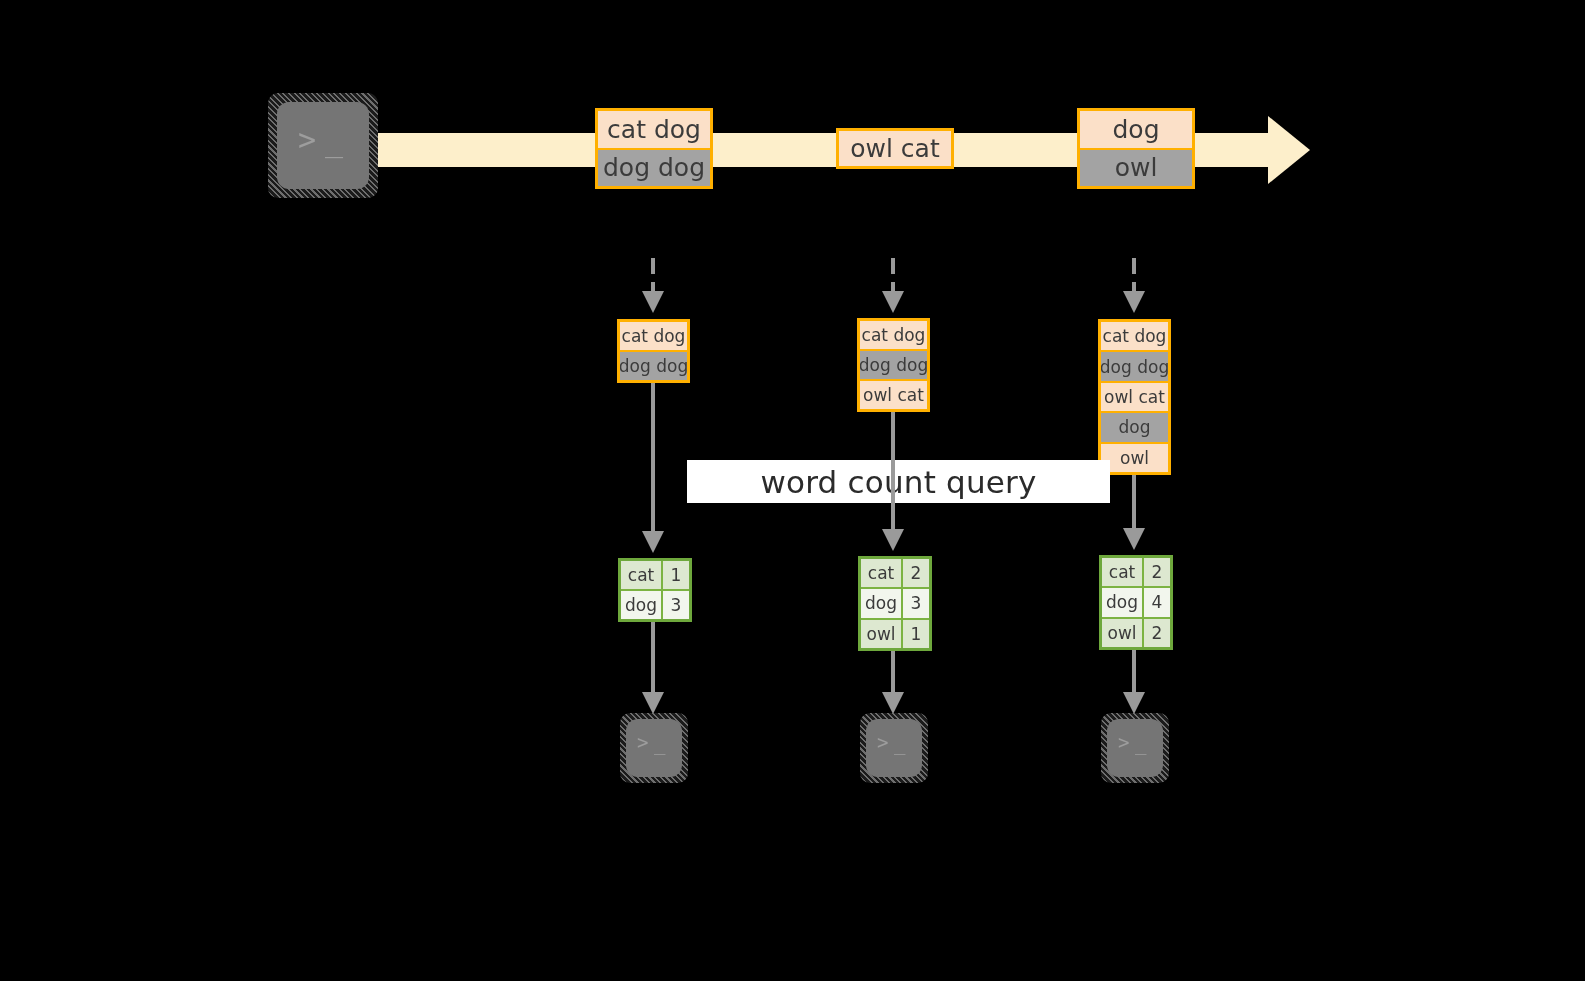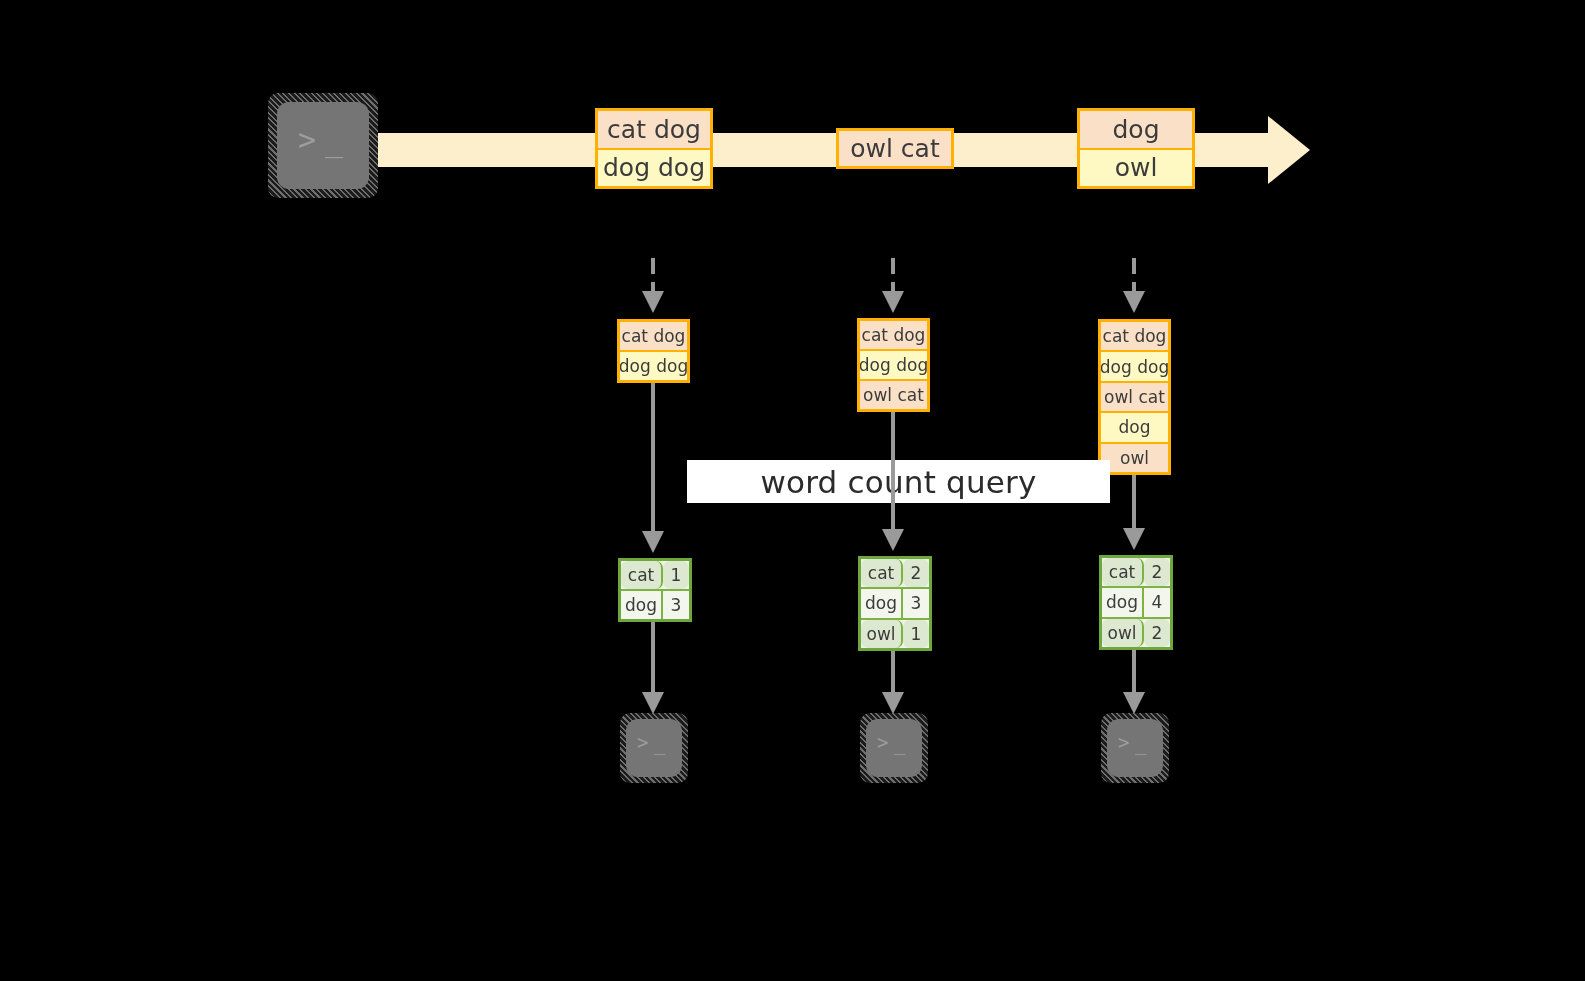--- a/index.html
+++ b/index.html
@@ -74,21 +74,21 @@
   .obox .row {
     flex: 1 1 auto;
     display: flex;
     align-items: center;
     justify-content: center;
     color: #3b3b3b;
     white-space: nowrap;
     box-sizing: border-box;
   }
   .obox .row.dark  { background: #FBE0C8; }
-  .obox .row.light { background: #fef9c3; }
+  .obox .row.light { background: #a3a3a3; }
   .obox .row + .row { border-top: 2px solid #FFB000; }
 
   
   .obox.big .row { font-size: 25px; }
   
   .obox.small .row { font-size: 17px; }
 
   
   .gbox {
     position: absolute;
@@ -108,21 +108,21 @@
   .gbox .gcell {
     display: flex;
     align-items: center;
     justify-content: center;
     font-size: 17px;
     color: #3b3b3b;
     box-sizing: border-box;
   }
   .gbox .gcell.k { flex: 0 0 42px; border-right: 2px solid #7CB342; }
   .gbox .gcell.v { flex: 1 1 auto; }
-  .gbox .grow.dark  .gcell { background: #DDE8D0; border-radius: 7px; }
+  .gbox .grow.dark  .gcell { background: #DDE8D0; }
   .gbox .grow.light .gcell { background: #F2F6ED; }
 
   
   .vline {
     position: absolute;
     width: 4px;
     background: #9a9a9a;
   }
   .vdash {
     position: absolute;

